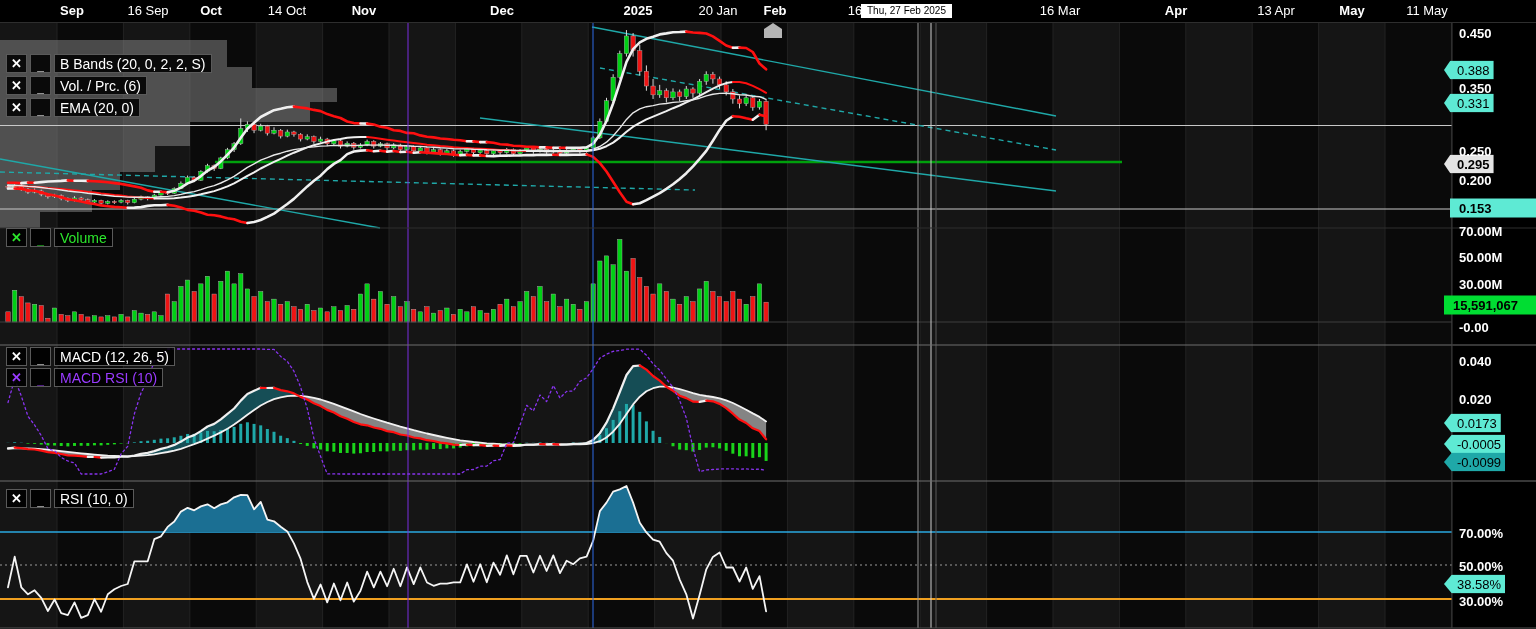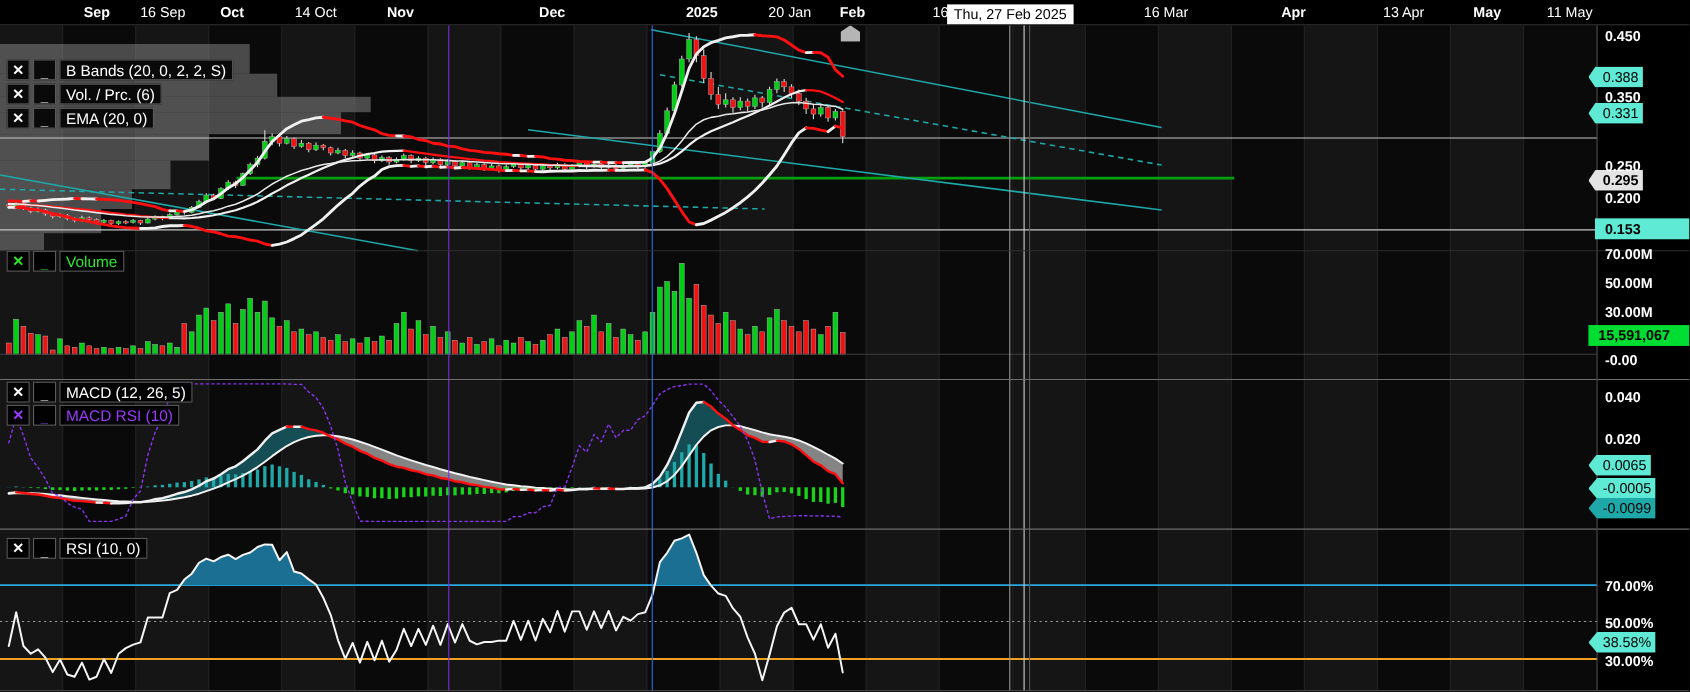--- a/index.html
+++ b/index.html
@@ -5,21 +5,21 @@
   html,body{margin:0;padding:0;background:#000;}
   #stage{position:relative;width:1536px;height:629px;background:#000;overflow:hidden;
          font-family:"Liberation Sans",sans-serif;-webkit-font-smoothing:antialiased;}
   #chart-svg{position:absolute;left:0;top:0;}
   .layer{position:absolute;left:0;top:0;width:100%;height:100%;pointer-events:none;}
   
   #timeline{position:absolute;left:0;top:0;width:1536px;height:22px;background:#000;border-bottom:1px solid #2e2e2e;}
   .tick{position:absolute;top:3px;transform:translateX(-50%);color:#fff;font-size:13px;white-space:nowrap;}
   .tick.bold{font-weight:bold;}
   
-  #date-tooltip{position:absolute;left:861px;top:4px;background:#fff;color:#000;font-size:13px;
+  #date-tooltip{position:absolute;left:861px;top:4px;background:#fff;color:#000;font-size:10px;
                 padding:1px 6px 2px 6px;white-space:nowrap;}
   
   #feb-marker{position:absolute;left:764px;top:23px;width:18px;height:15px;background:#b5b5b5;
               clip-path:polygon(50% 0,100% 40%,100% 100%,0 100%,0 40%);}
   
   .indrow{position:absolute;display:flex;align-items:stretch;height:19px;}
   .tbtn{width:21px;background:rgba(0,0,0,.88);border:1px solid #5a5a5a;color:#fff;font-weight:bold;
         font-size:13px;display:flex;align-items:center;justify-content:center;margin-right:3px;box-sizing:border-box;cursor:pointer;}
   .tbtn.min{font-size:12px;line-height:6px;align-items:flex-end;padding-bottom:3px;}
   .tlabel{background:rgba(0,0,0,.88);border:1px solid #5a5a5a;color:#fff;font-size:14px;
@@ -662,21 +662,21 @@
       <line x1="931" y1="22" x2="931" y2="628" stroke="#d0d0d0" stroke-width="1"></line>
       <line x1="936" y1="22" x2="936" y2="628" stroke="#5a5a5a" stroke-width="1"></line>
       <line x1="0" y1="228" x2="1536" y2="228" stroke="#2e2e2e" stroke-width="1"></line>
       <line x1="0" y1="345" x2="1536" y2="345" stroke="#6e6e6e" stroke-width="1"></line>
       <line x1="0" y1="481" x2="1536" y2="481" stroke="#6e6e6e" stroke-width="1"></line>
       <line x1="0" y1="628" x2="1536" y2="628" stroke="#555555" stroke-width="1"></line>
       <line x1="1452" y1="22" x2="1452" y2="628" stroke="#3c3c3c" stroke-width="1"></line>
     </svg>
 
   <div id="timeline">
-      <span class="tick bold" style="left: 88px;">Sep</span>
+      <span class="tick bold" style="left: 72px;">Sep</span>
       <span class="tick" style="left: 148px;">16 Sep</span>
       <span class="tick bold" style="left: 211px;">Oct</span>
       <span class="tick" style="left: 287px;">14 Oct</span>
       <span class="tick bold" style="left: 364px;">Nov</span>
       <span class="tick bold" style="left: 502px;">Dec</span>
       <span class="tick bold" style="left: 638px;">2025</span>
       <span class="tick" style="left: 718px;">20 Jan</span>
       <span class="tick bold" style="left: 775px;">Feb</span>
       <span class="tick" style="left: 855px;">16</span>
       <span class="tick" style="left: 1060px;">16 Mar</span>
@@ -695,21 +695,21 @@
       <span class="axlabel" style="top: 180px; text-align: center;">0.200</span>
       <span class="tag full" style="top: 208px;">0.153</span>
       <span class="axlabel" style="top: 231px;">70.00M</span>
       <span class="axlabel" style="top: 257px;">50.00M</span>
       <span class="axlabel" style="top: 284px;">30.00M</span>
       <span class="tag green" style="top: 305px;">15,591,067</span>
       <span class="axlabel" style="top: 327px;">-0.00</span>
       <span class="axlabel" style="top: 361px;">0.040</span>
       <span class="axlabel" style="top: 380px; margin-top: 44px;">0.030</span>
       <span class="axlabel" style="top: 399px;">0.020</span>
-      <span class="tag " style="top: 423px;">0.0065</span>
+      <span class="tag " style="top: 423px;">0.0173</span>
       <span class="tag " style="top: 444px;">-0.0005</span>
       <span class="tag teal" style="top: 462px;">-0.0099</span>
       <span class="axlabel" style="top: 533px;">70.00%</span>
       <span class="axlabel" style="top: 566px;">50.00%</span>
       <span class="tag " style="top: 584px;">38.58%</span>
       <span class="axlabel" style="top: 601px;">30.00%</span>
     </div>
 
   <div class="indrow" style="left:6px;top:54px;">
     <span class="tbtn">✕</span>

